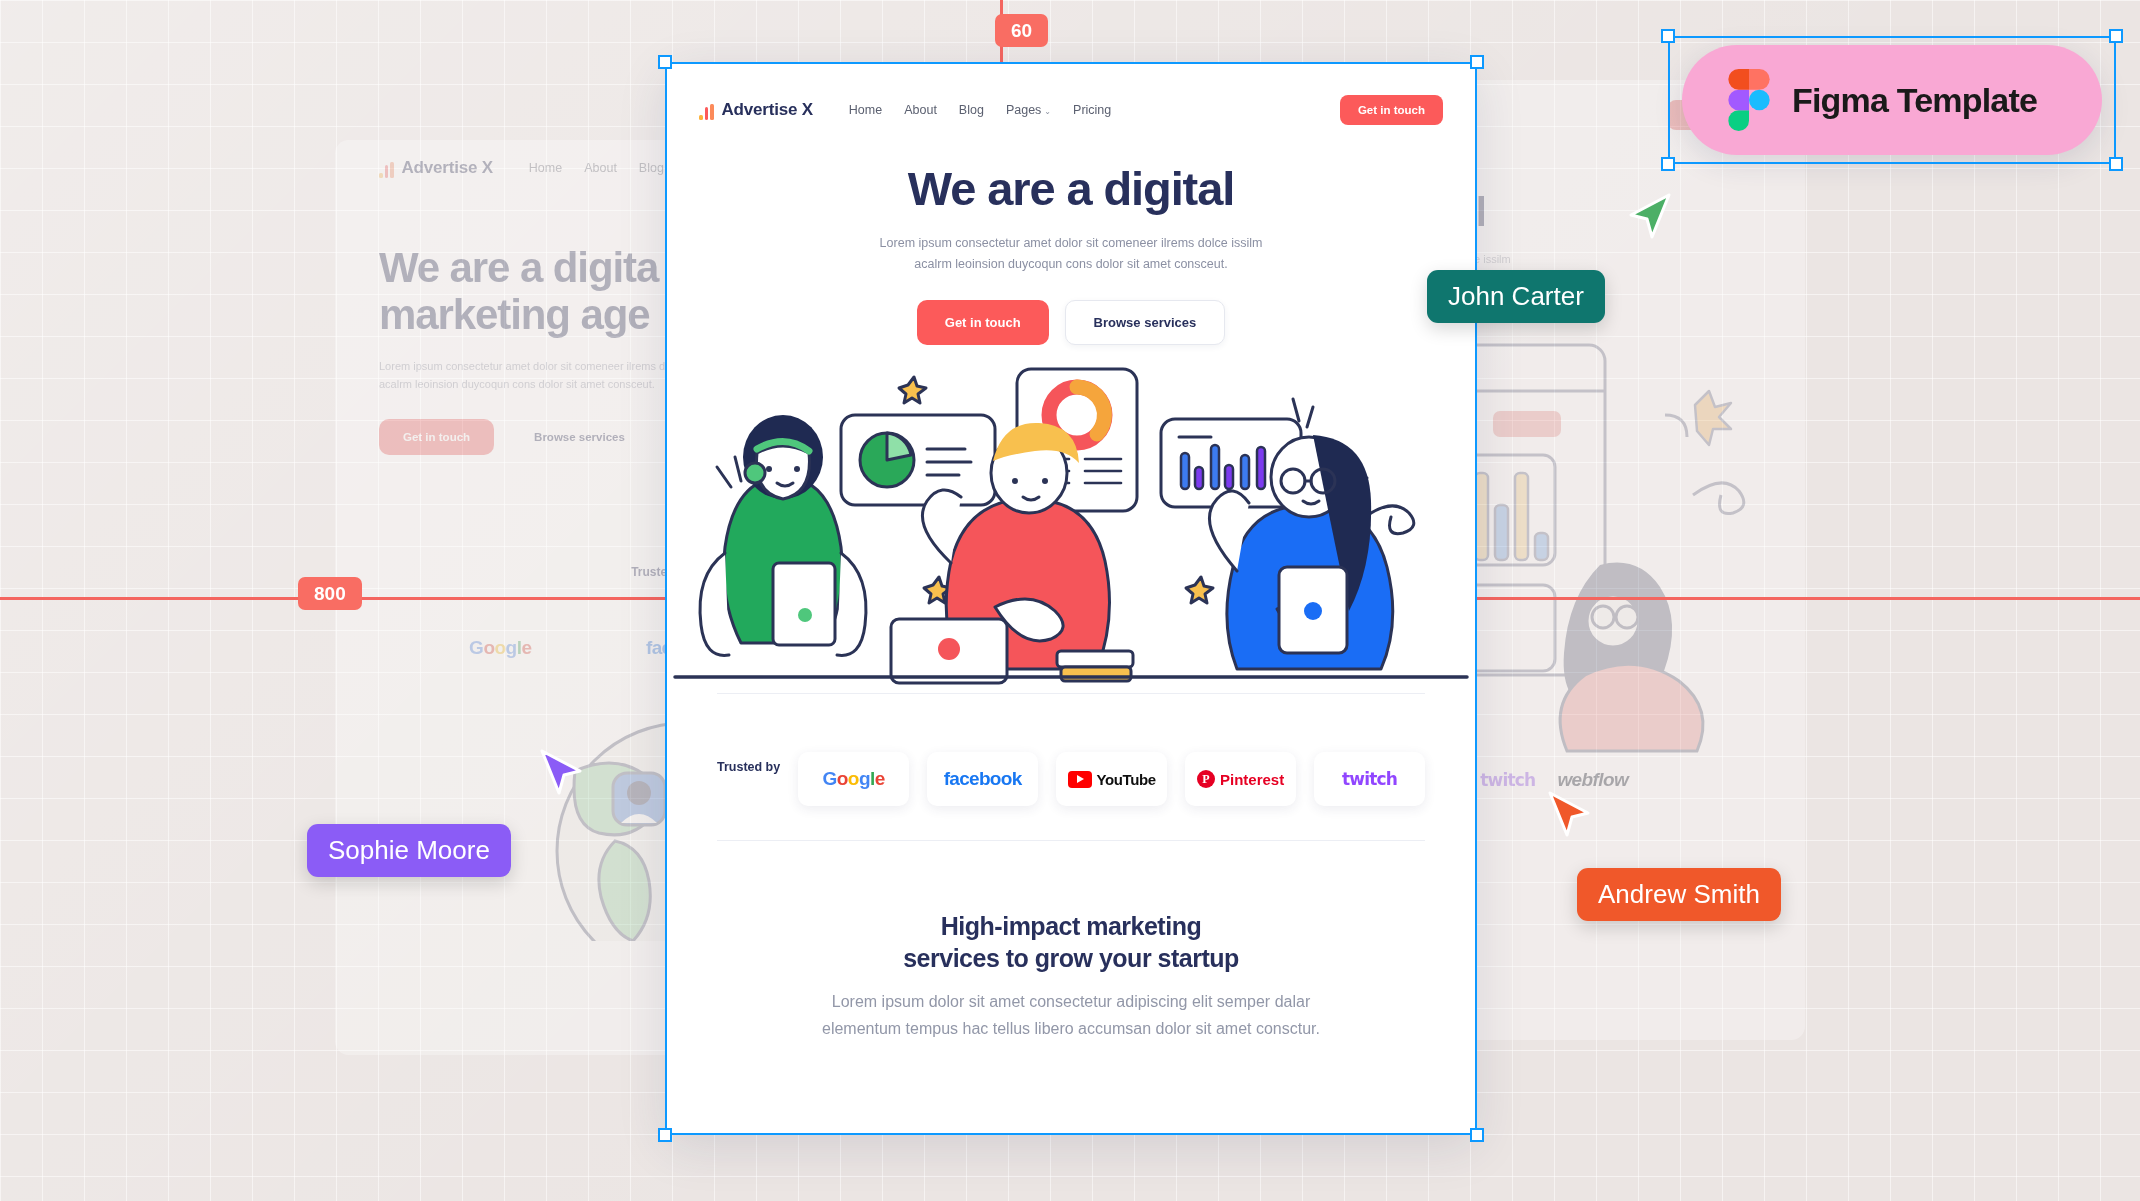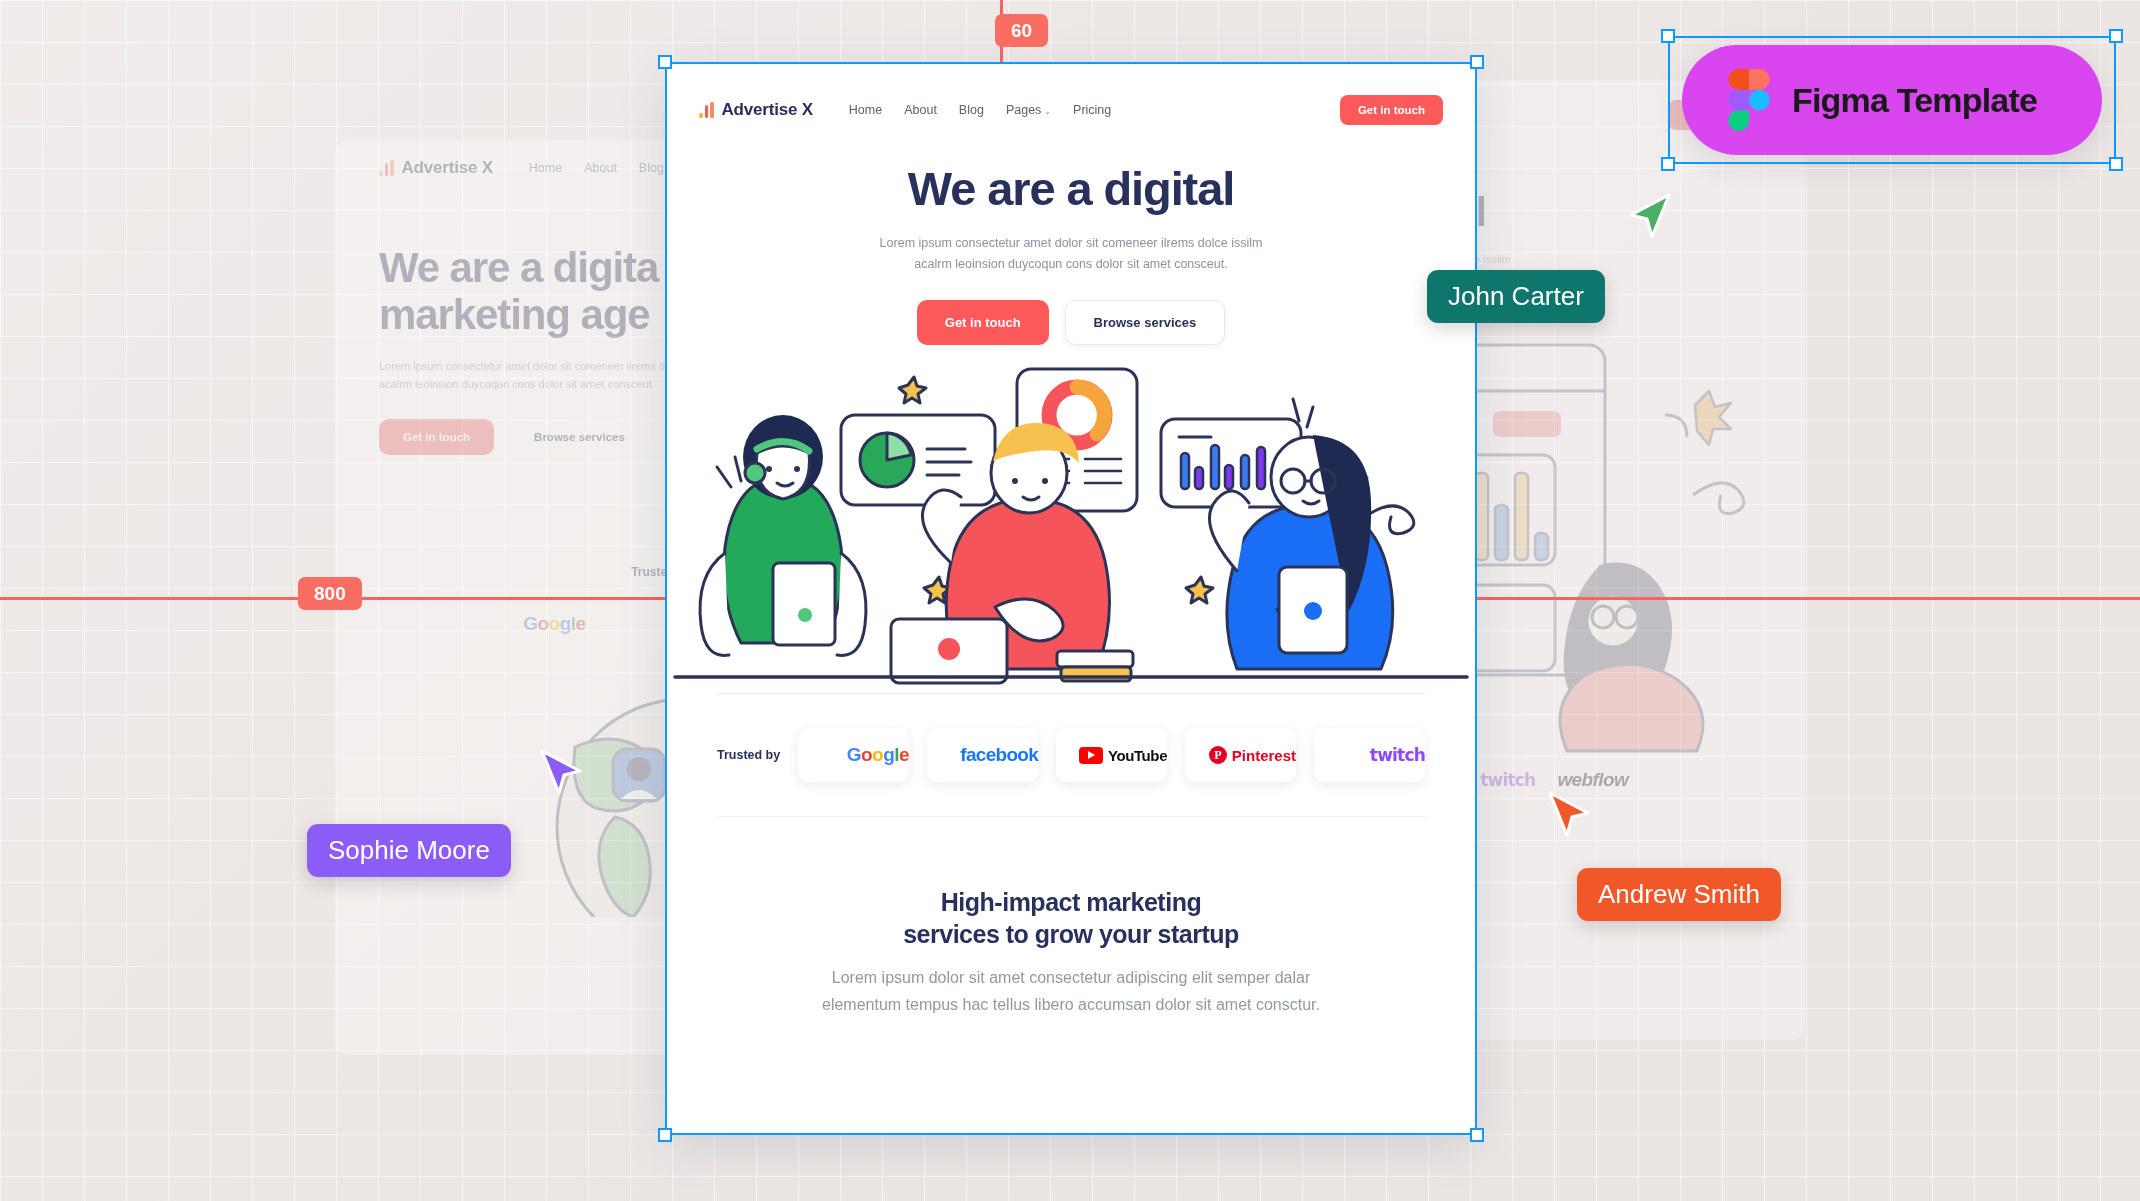--- a/index.html
+++ b/index.html
@@ -41,21 +41,21 @@
     filter: saturate(.85);
   }
 
   
   .nav {
     display: flex; align-items: center;
     gap: 26px;
     padding: 0 34px;
     height: 64px;
   }
-  .brand { display: flex; align-items: center; gap: 8px; }
+  .brand { display: flex; align-items: flex-end; gap: 8px; }
   .brand-name {
     font-size: 17px; font-weight: bold; color: #28305c;
     letter-spacing: -.2px;
   }
   .logo-bars { display: flex; align-items: flex-end; gap: 2px; height: 16px; }
   .logo-bars i { display: block; width: 3.5px; border-radius: 1.5px; }
   .nav-links { display: flex; align-items: center; gap: 22px; margin-left: 10px; }
   .nav-link {
     font-size: 12.5px; color: #5b6070; white-space: nowrap;
   }
@@ -106,21 +106,21 @@
   }
   .trusted-label {
     font-size: 12.5px; font-weight: bold; color: #28305c; white-space: nowrap;
   }
   .logo-card {
     flex: 1;
     height: 54px;
     background: #fff;
     border-radius: 10px;
     box-shadow: 0 3px 12px rgba(40,48,92,.09);
-    display: flex; align-items: center; justify-content: flex-end;
+    display: flex; align-items: center; justify-content: center; margin-top: 24px;
   }
   .g-logo { font-size: 19px; font-weight: bold; letter-spacing: -.5px; }
   .g-logo .b{color:#4285F4}.g-logo .r{color:#EA4335}.g-logo .y{color:#FBBC05}.g-logo .g{color:#34A853}
   .fb-logo { font-size: 19px; font-weight: bold; color: #1877F2; letter-spacing: -.7px; }
   .yt-logo { display:flex; align-items:center; gap:5px; }
   .yt-play {
     width: 24px; height: 17px; background: #FF0000; border-radius: 4px;
     display:flex; align-items:center; justify-content:center;
   }
   .yt-play::after { content:""; border-left: 7px solid #fff; border-top: 4.5px solid transparent; border-bottom: 4.5px solid transparent; margin-left:2px; }
@@ -179,21 +179,21 @@
     position: absolute;
     color: #fff; font-size: 26px; font-weight: normal;
     padding: 11px 21px; border-radius: 11px;
     white-space: nowrap;
     box-shadow: 0 6px 18px rgba(0,0,0,.16);
   }
 
   
   .fig-badge {
     position: absolute;
-    background: #d946ef;
+    background: #f9a8d4;
     border-radius: 60px;
     display: flex; align-items: center; gap: 22px;
     padding: 0 46px;
     box-shadow: 0 8px 30px rgba(40,48,92,.13);
   }
   .fig-text {
     font-size: 34px; font-weight: bold; color: #1a1a1a; letter-spacing: -.8px;
   }
 
   

